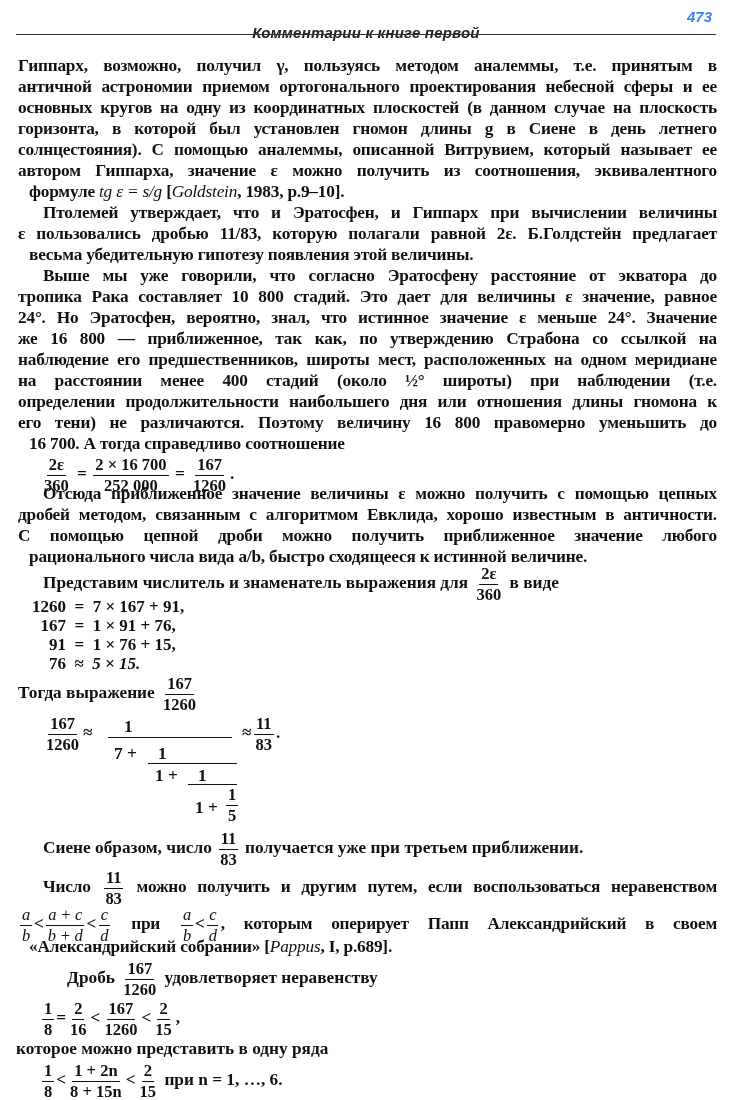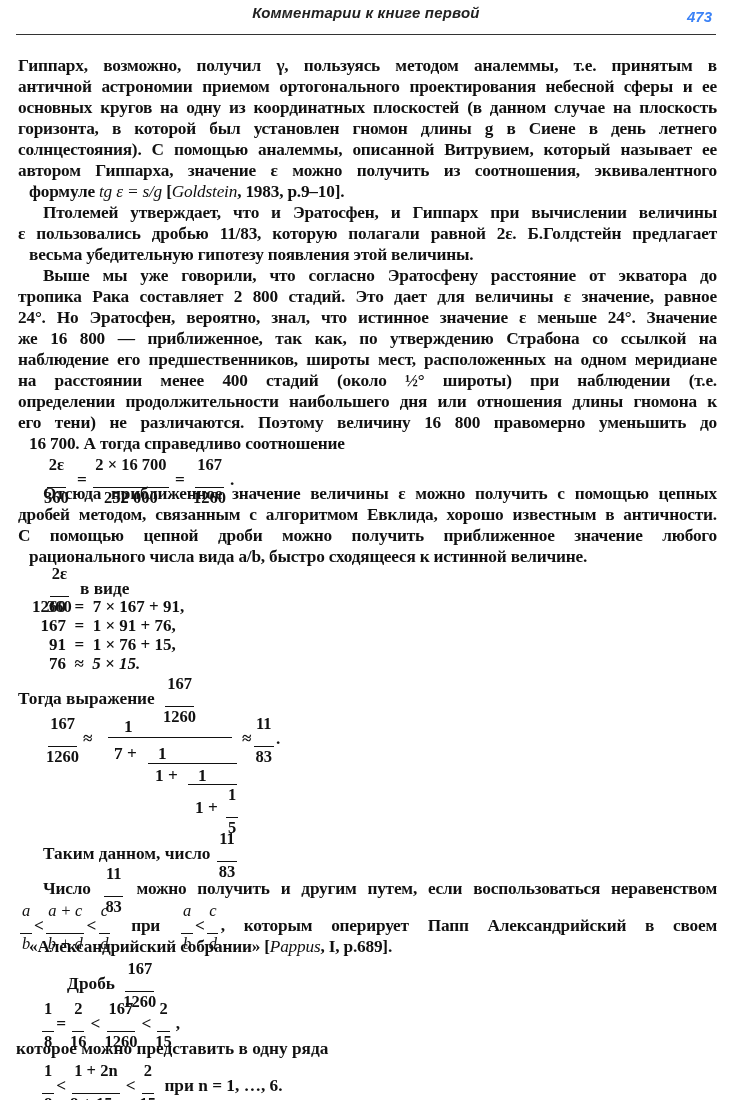--- a/index.html
+++ b/index.html
@@ -2,21 +2,21 @@
 <html><head>
 <meta charset="utf-8">
 <style>
   html, body { margin: 0; padding: 0; background: #ffffff; }
   body {
     width: 732px; height: 1100px; position: relative; overflow: hidden;
     font-family: "Liberation Serif", "DejaVu Serif", serif;
     color: #111111;
   }
   .hdr-title {
-    position: absolute; top: 4px; left: 0; width: 732px; text-align: center;
+    position: absolute; top: 24px; left: 0; width: 732px; text-align: center;
     font-style: italic; font-size: 15px; font-family: "Liberation Sans", sans-serif; font-weight: bold;
     letter-spacing: 0.2px; color: #222;
   }
   .hdr-page {
     position: absolute; top: 8px; right: 20px; font-style: italic; font-size: 15px;
     font-family: "Liberation Sans", sans-serif; font-weight: bold; color: #3b82f6;
   }
   .hdr-rule {
     position: absolute; top: 34px; left: 16px; width: 700px; height: 0;
     border-top: 1.5px solid #333;
@@ -27,21 +27,21 @@
     font-weight: bold; letter-spacing: -0.2px;
   }
   .line.last { text-align-last: left; margin-left: 11px; }
   .line.indent { left: 43px; width: 674px; }
   .it { font-style: italic; font-weight: normal; }
   .abs { position: absolute; font-size: 17.3px; font-weight: bold; white-space: nowrap; }
   .frac {
     display: inline-flex; flex-direction: column; align-items: center;
     vertical-align: middle; font-size: 16.5px; line-height: 18px; margin: 0 2px;
   }
-  .frac .num { padding: 0 2px 13px 2px; border-bottom: 1.3px solid #111; }
+  .frac .num { padding: 0 2px 1px 2px; border-bottom: 1.3px solid #111; }
   .frac .den { padding: 1px 2px 0 2px; }
   .eq-row { position: absolute; font-size: 17px; font-weight: bold; white-space: nowrap; line-height: 18px; }
   .eq-lhs { display: inline-block; width: 44px; text-align: right; }
   .cf-bar { position: absolute; border-top: 1.3px solid #111; height: 0; }
 </style>
 </head>
 <body>
 
 <div class="hdr-title">Комментарии к книге первой</div>
 <div class="hdr-page">473</div>
@@ -61,21 +61,21 @@
 </div>
 
 <div>
   <div class="line indent" style="top:203px">Птолемей утверждает, что и Эратосфен, и Гиппарх при вычислении величины</div>
   <div class="line" style="top:224px">ε пользовались дробью 11/83, которую полагали равной 2ε. Б.Голдстейн предлагает</div>
   <div class="line last" style="top:245px">весьма убедительную гипотезу появления этой величины.</div>
 </div>
 
 <div>
   <div class="line indent" style="top:266px">Выше мы уже говорили, что согласно Эратосфену расстояние от экватора до</div>
-  <div class="line" style="top:287px">тропика Рака составляет 2 800 стадий. Это дает для величины ε значение, равное</div>
+  <div class="line" style="top:287px">тропика Рака составляет 10 800 стадий. Это дает для величины ε значение, равное</div>
   <div class="line" style="top:308px">24°. Но Эратосфен, вероятно, знал, что истинное значение ε меньше 24°. Значение</div>
   <div class="line" style="top:329px">же 16 800 — приближенное, так как, по утверждению Страбона со ссылкой на</div>
   <div class="line" style="top:350px">наблюдение его предшественников, широты мест, расположенных на одном меридиане</div>
   <div class="line" style="top:371px">на расстоянии менее 400 стадий (около ½° широты) при наблюдении (т.е.</div>
   <div class="line" style="top:392px">определении продолжительности наибольшего дня или отношения длины гномона к</div>
   <div class="line" style="top:413px">его тени) не различаются. Поэтому величину 16 800 правомерно уменьшить до</div>
   <div class="line last" style="top:434px">16 700. А тогда справедливо соотношение</div>
 </div>
 
 <div class="abs" style="top:456px; left:40px;">
@@ -96,20 +96,21 @@
 </div>
 
 <div>
   <div class="line indent" style="top:484px">Отсюда приближенное значение величины ε можно получить с помощью цепных</div>
   <div class="line" style="top:505px">дробей методом, связанным с алгоритмом Евклида, хорошо известным в античности.</div>
   <div class="line" style="top:526px">С помощью цепной дроби можно получить приближенное значение любого</div>
   <div class="line last" style="top:547px">рационального числа вида a/b, быстро сходящееся к истинной величине.</div>
 </div>
 
 <div class="abs" style="top:565px; left:43px;">
+  <span>Представим числитель и знаменатель выражения для</span>
   <span class="frac">
       <span class="num">2ε</span>
       <span class="den">360</span>
     </span>
   <span>в виде</span>
 </div>
 
 <div>
   <div class="eq-row" style="top:598px; left:22px;"><span class="eq-lhs">1260</span>&nbsp;&nbsp;<span>=</span>&nbsp;&nbsp;<span>7 × 167 + 91,</span></div>
   <div class="eq-row" style="top:617px; left:22px;"><span class="eq-lhs">167</span>&nbsp;&nbsp;<span>=</span>&nbsp;&nbsp;<span>1 × 91 + 76,</span></div>
@@ -149,25 +150,26 @@
   </div>
   <div class="abs" style="top:715px; left:242px;">
     <span>≈</span><span class="frac">
         <span class="num">11</span>
         <span class="den">83</span>
       </span><span>.</span>
   </div>
 </div>
 
 <div class="abs" style="top:830px; left:43px;">
-  <span>Таким данном, число</span>
+  <span>Сиене образом, число</span>
   <span class="frac">
       <span class="num">11</span>
       <span class="den">83</span>
     </span>
+  <span>получается уже при третьем приближении.</span>
 </div>
 
 <div>
   <div class="line indent" style="top:865px; line-height:44px; height:44px;">
     <span>Число</span>
     <span class="frac">
         <span class="num">11</span>
         <span class="den">83</span>
       </span>
     <span>можно получить и другим путем, если воспользоваться неравенством</span>
@@ -196,20 +198,21 @@
     <span>«Александрийский собрании» [</span><span class="it">Pappus</span><span>, I, p.689].</span>
   </div>
 </div>
 
 <div class="abs" style="top:960px; left:43px;margin-left:24px;">
   <span>Дробь</span>
   <span class="frac">
       <span class="num">167</span>
       <span class="den">1260</span>
     </span>
+  <span>удовлетворяет неравенству</span>
 </div>
 
 <div class="abs" style="top:1000px; left:40px;">
   <span class="frac">
       <span class="num">1</span>
       <span class="den">8</span>
     </span><span>=</span><span class="frac">
       <span class="num">2</span>
       <span class="den">16</span>
     </span><span>&lt;</span><span class="frac">

